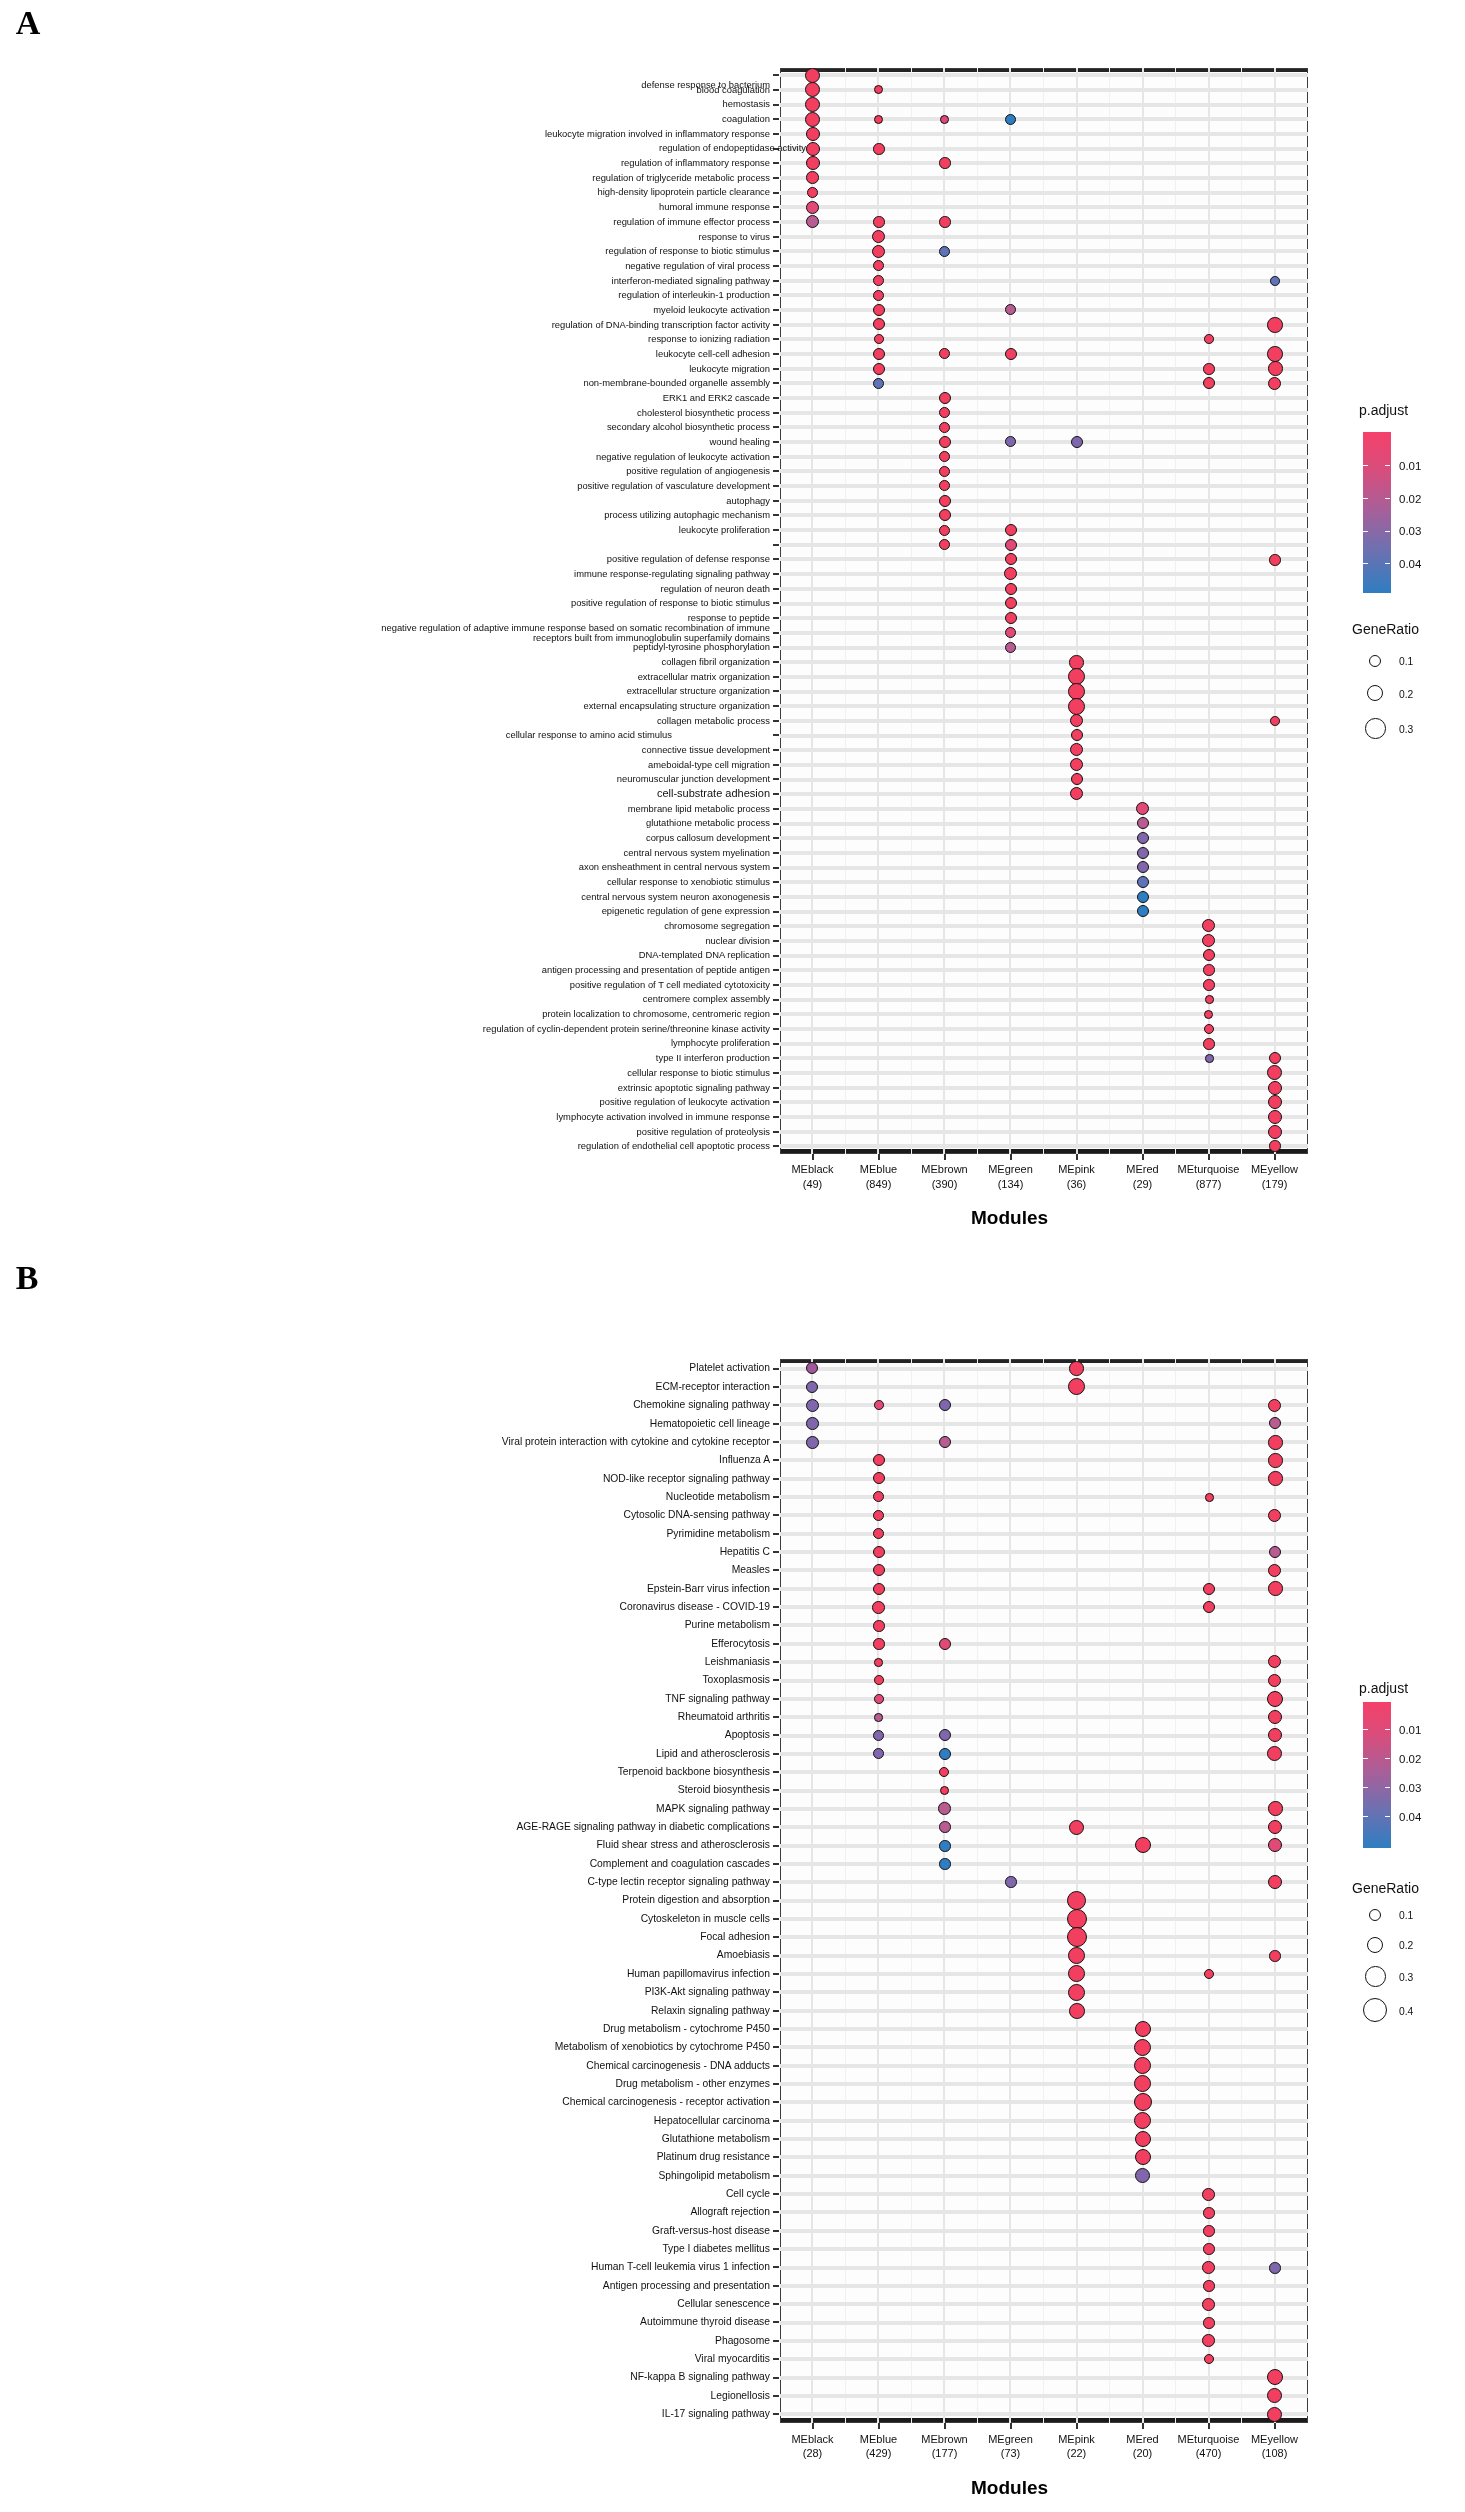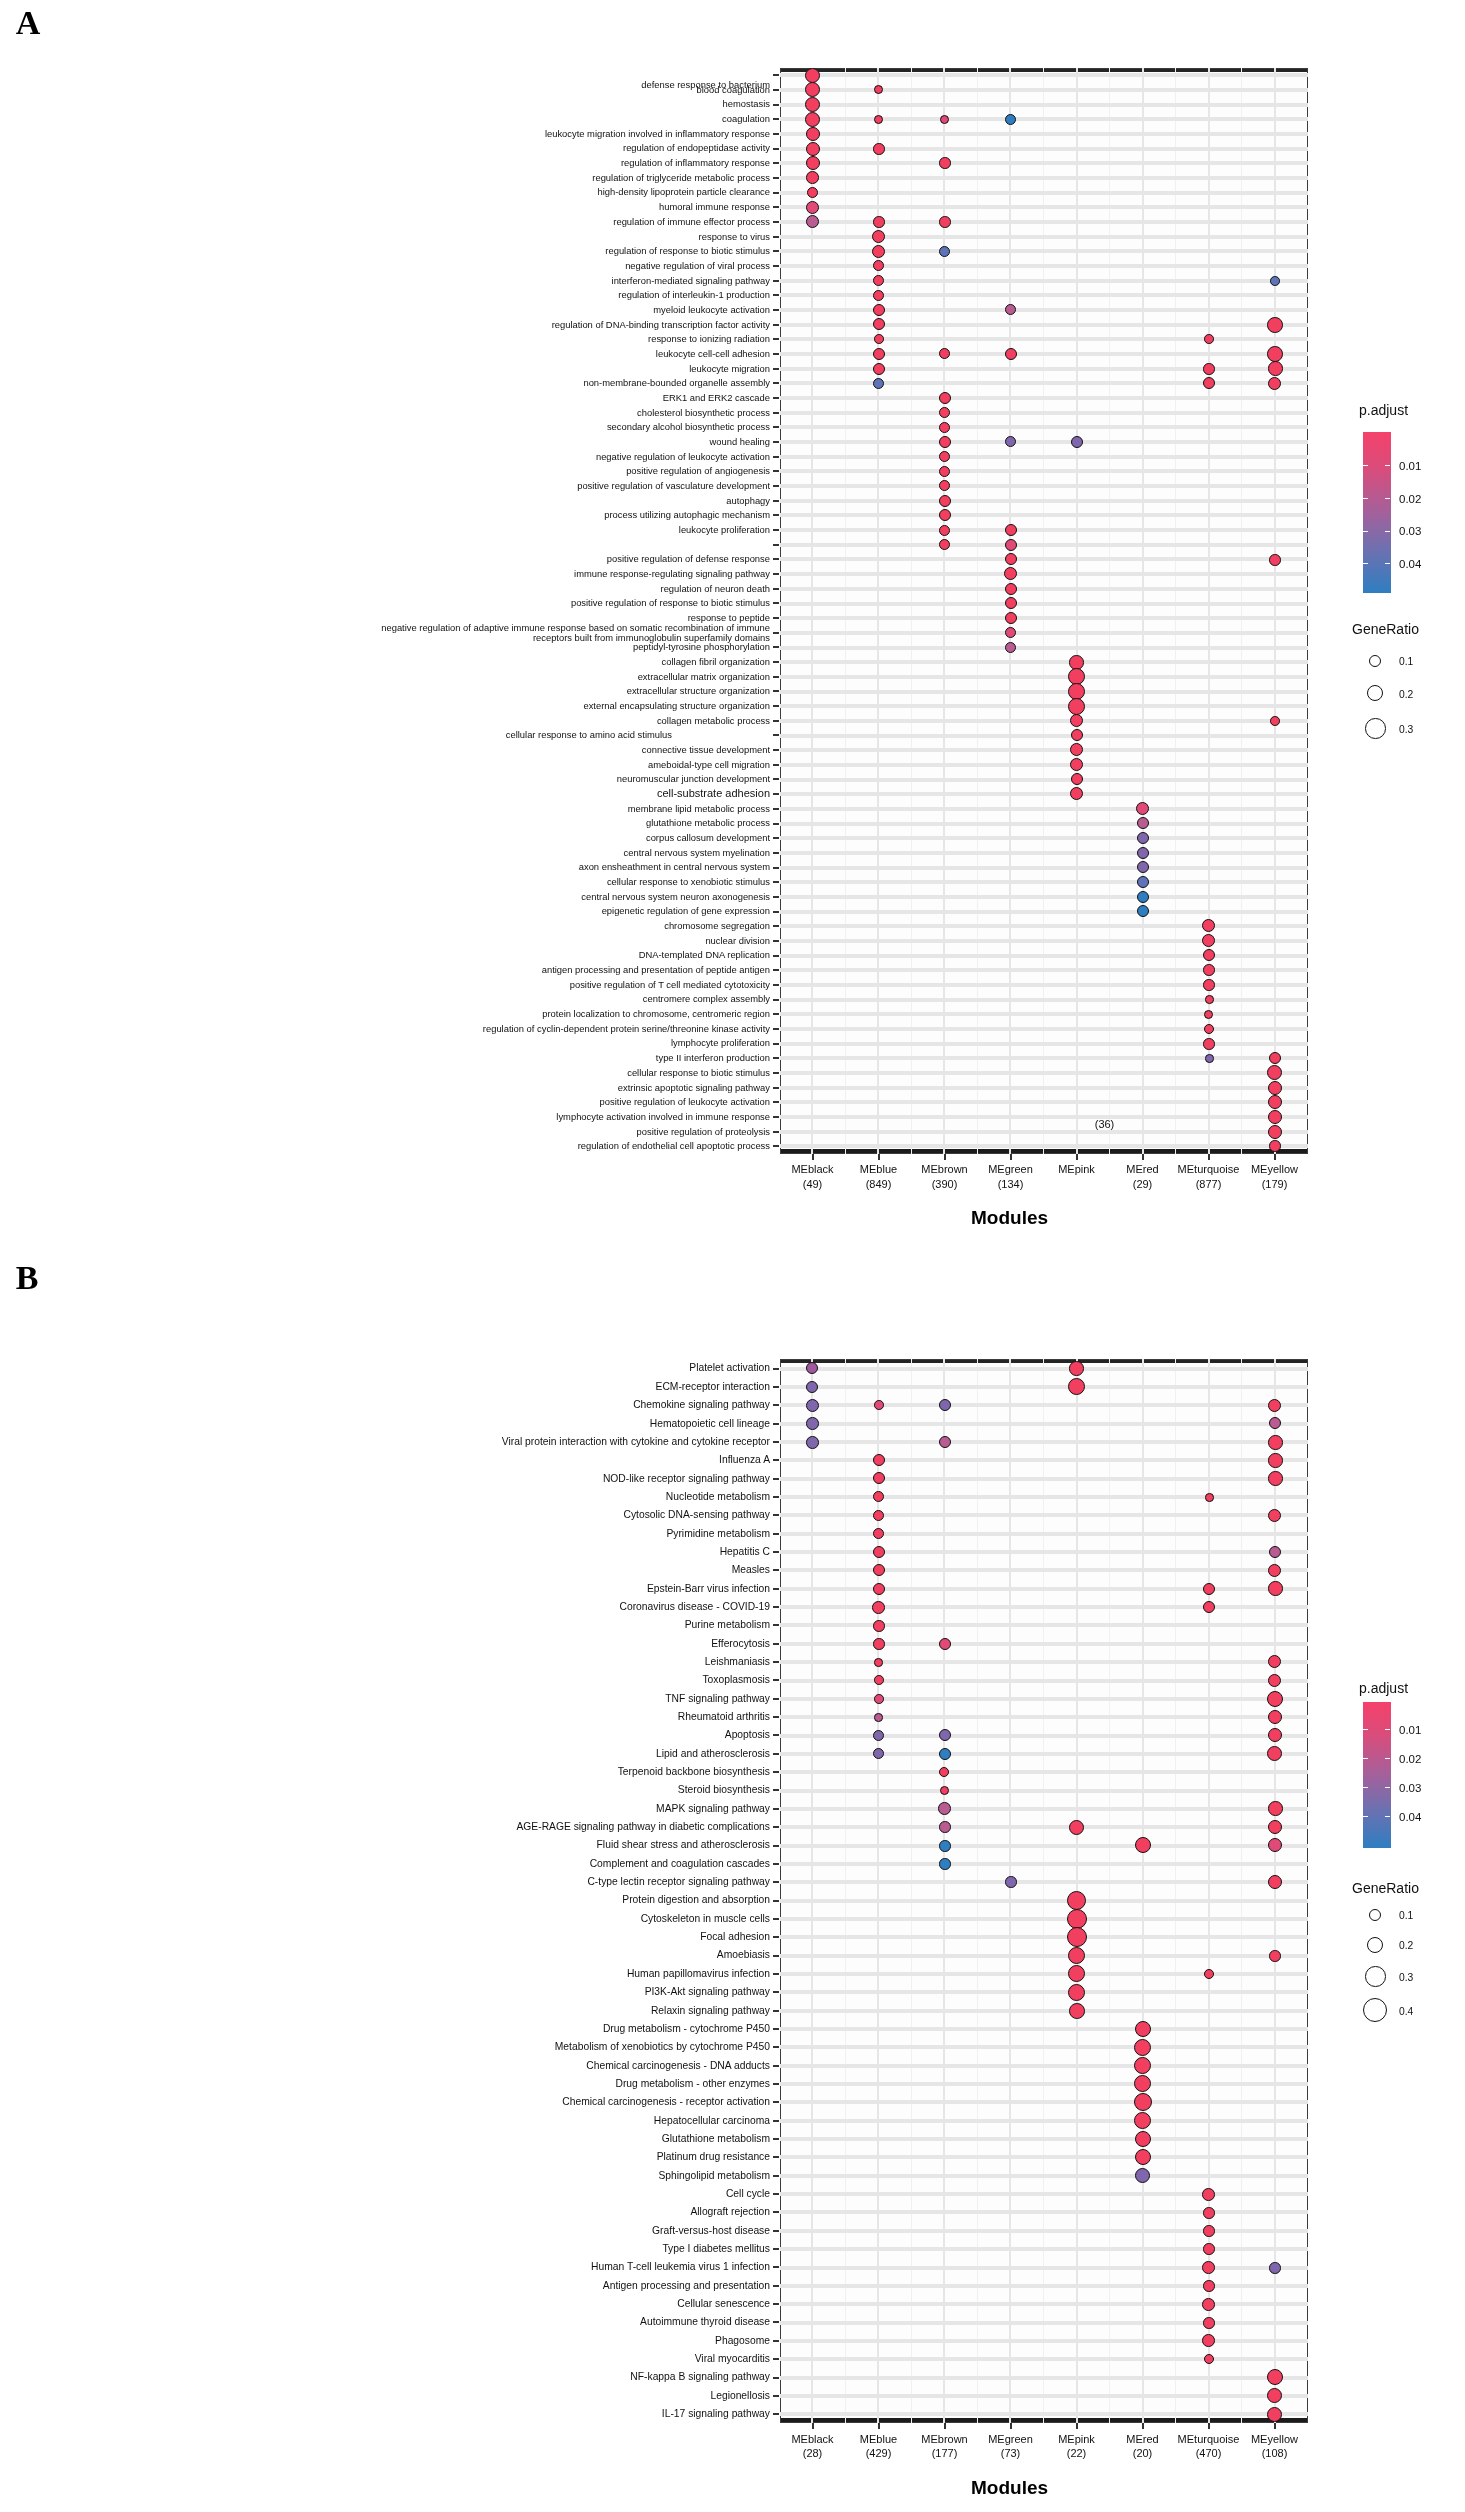--- a/index.html
+++ b/index.html
@@ -72,21 +72,21 @@
     <div class="row-label" style="left: 0px; top: 119px; width: 770px; font-size: 9.4px; transform: translateY(-50%);">
       <div class="l2">coagulation</div>
     </div>
     <div class="gridh" style="left: 780px; top: 132px; width: 528px; height: 3.6px;"></div>
     <div class="tick-left" style="left: 773px; top: 133px;"></div>
     <div class="row-label" style="left: 0px; top: 134px; width: 770px; font-size: 9.4px; transform: translateY(-50%);">
       <div class="l2">leukocyte migration involved in inflammatory response</div>
     </div>
     <div class="gridh" style="left: 780px; top: 147px; width: 528px; height: 3.6px;"></div>
     <div class="tick-left" style="left: 773px; top: 148px;"></div>
-    <div class="row-label" style="left: 0px; top: 148px; width: 770px; font-size: 9.4px; transform: translateY(-50%);">
+    <div class="row-label" style="left: 0px; top: 148px; width: 770px; font-size: 9.4px; transform: translateY(-50%); padding-left: 36px;">
       <div class="l2">regulation of endopeptidase activity</div>
     </div>
     <div class="gridh" style="left: 780px; top: 161px; width: 528px; height: 3.6px;"></div>
     <div class="tick-left" style="left: 773px; top: 162px;"></div>
     <div class="row-label" style="left: 0px; top: 163px; width: 770px; font-size: 9.4px; transform: translateY(-50%);">
       <div class="l2">regulation of inflammatory response</div>
     </div>
     <div class="gridh" style="left: 780px; top: 176px; width: 528px; height: 3.6px;"></div>
     <div class="tick-left" style="left: 773px; top: 177px;"></div>
     <div class="row-label" style="left: 0px; top: 178px; width: 770px; font-size: 9.4px; transform: translateY(-50%);">
@@ -528,21 +528,21 @@
     <div class="module-label" style="left: 824px; top: 1163px;">MEblue</div>
     <div class="module-count" style="left: 824px; top: 1178px;">(849)</div>
     <div class="tick-bottom" style="left: 944px; top: 1154px;"></div>
     <div class="module-label" style="left: 890px; top: 1163px;">MEbrown</div>
     <div class="module-count" style="left: 890px; top: 1178px;">(390)</div>
     <div class="tick-bottom" style="left: 1010px; top: 1154px;"></div>
     <div class="module-label" style="left: 956px; top: 1163px;">MEgreen</div>
     <div class="module-count" style="left: 956px; top: 1178px;">(134)</div>
     <div class="tick-bottom" style="left: 1076px; top: 1154px;"></div>
     <div class="module-label" style="left: 1022px; top: 1163px;">MEpink</div>
-    <div class="module-count" style="left: 1022px; top: 1118px; margin-left: 28px;">(36)</div>
+    <div class="module-count" style="left: 1022px; top: 1178px;">(36)</div>
     <div class="tick-bottom" style="left: 1142px; top: 1154px;"></div>
     <div class="module-label" style="left: 1088px; top: 1163px;">MEred</div>
     <div class="module-count" style="left: 1088px; top: 1178px;">(29)</div>
     <div class="tick-bottom" style="left: 1208px; top: 1154px;"></div>
     <div class="module-label" style="left: 1154px; top: 1163px;">MEturquoise</div>
     <div class="module-count" style="left: 1154px; top: 1178px;">(877)</div>
     <div class="tick-bottom" style="left: 1274px; top: 1154px;"></div>
     <div class="module-label" style="left: 1220px; top: 1163px;">MEyellow</div>
     <div class="module-count" style="left: 1220px; top: 1178px;">(179)</div>
     <div class="axis-title" style="left: 971px; top: 1207px; width: 145px;">Modules</div>

